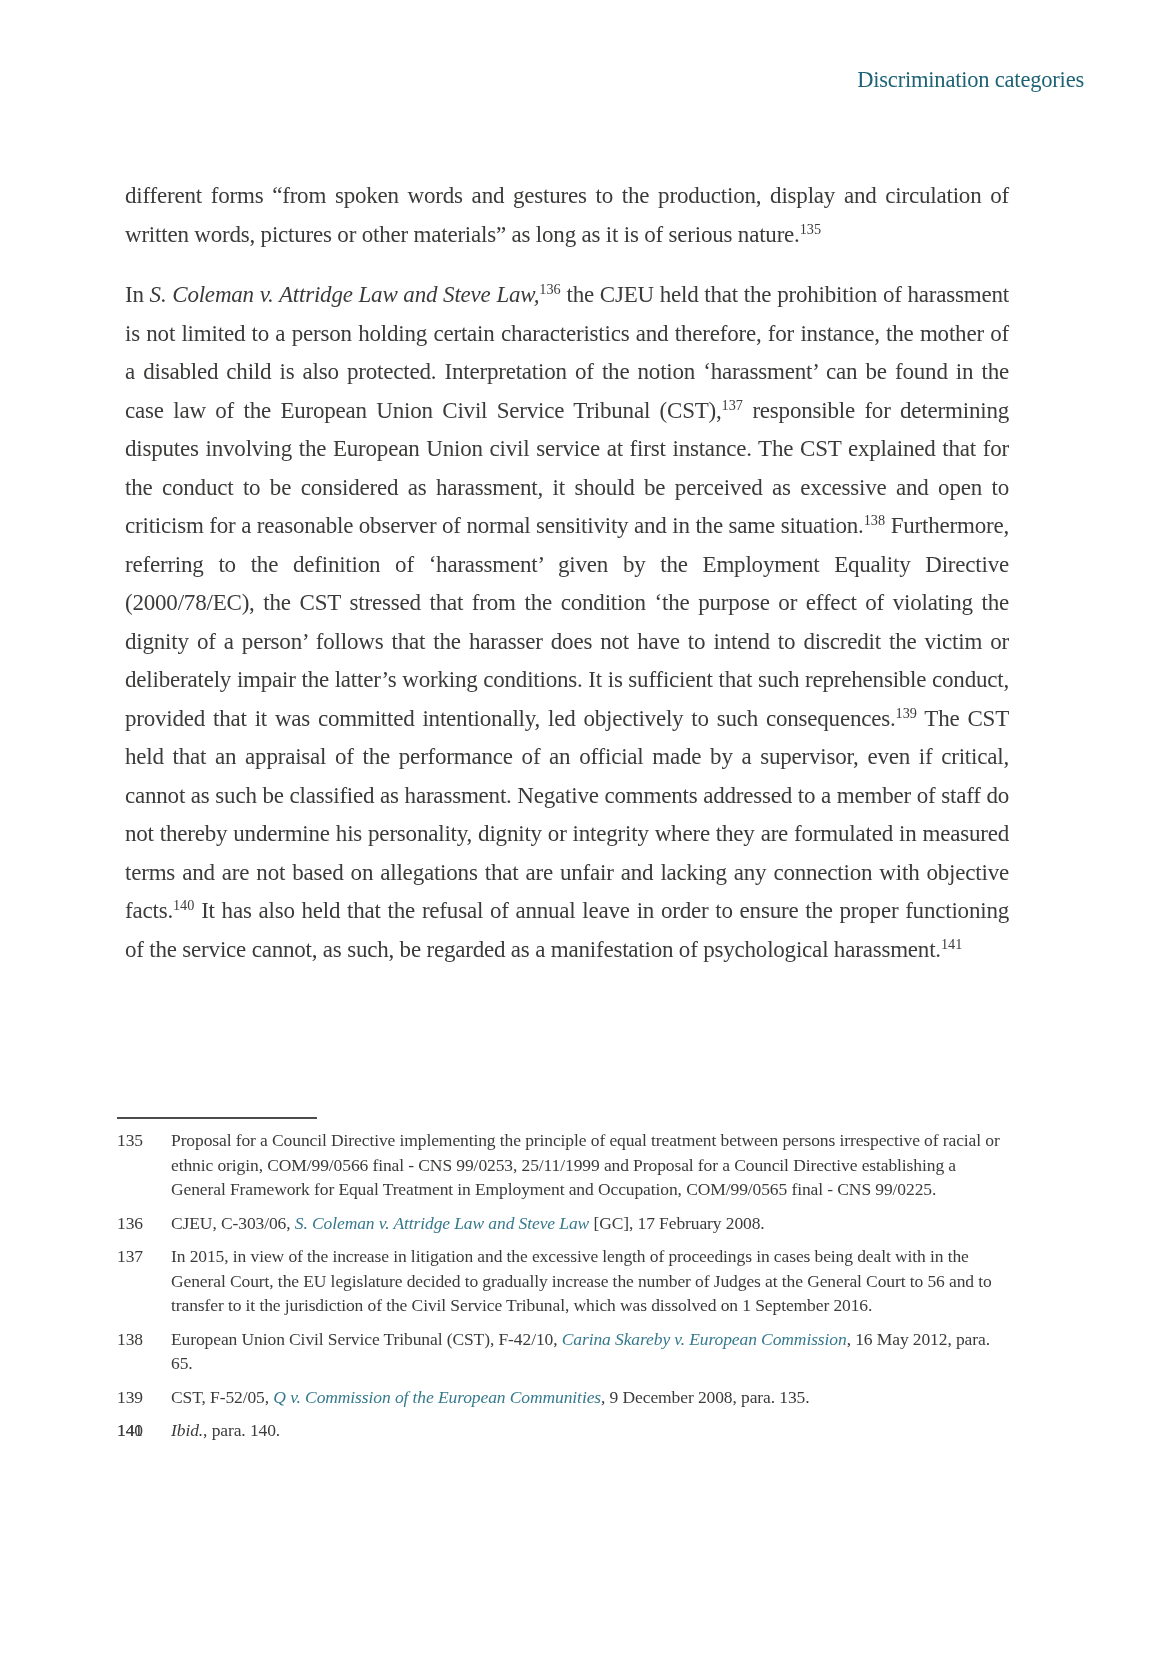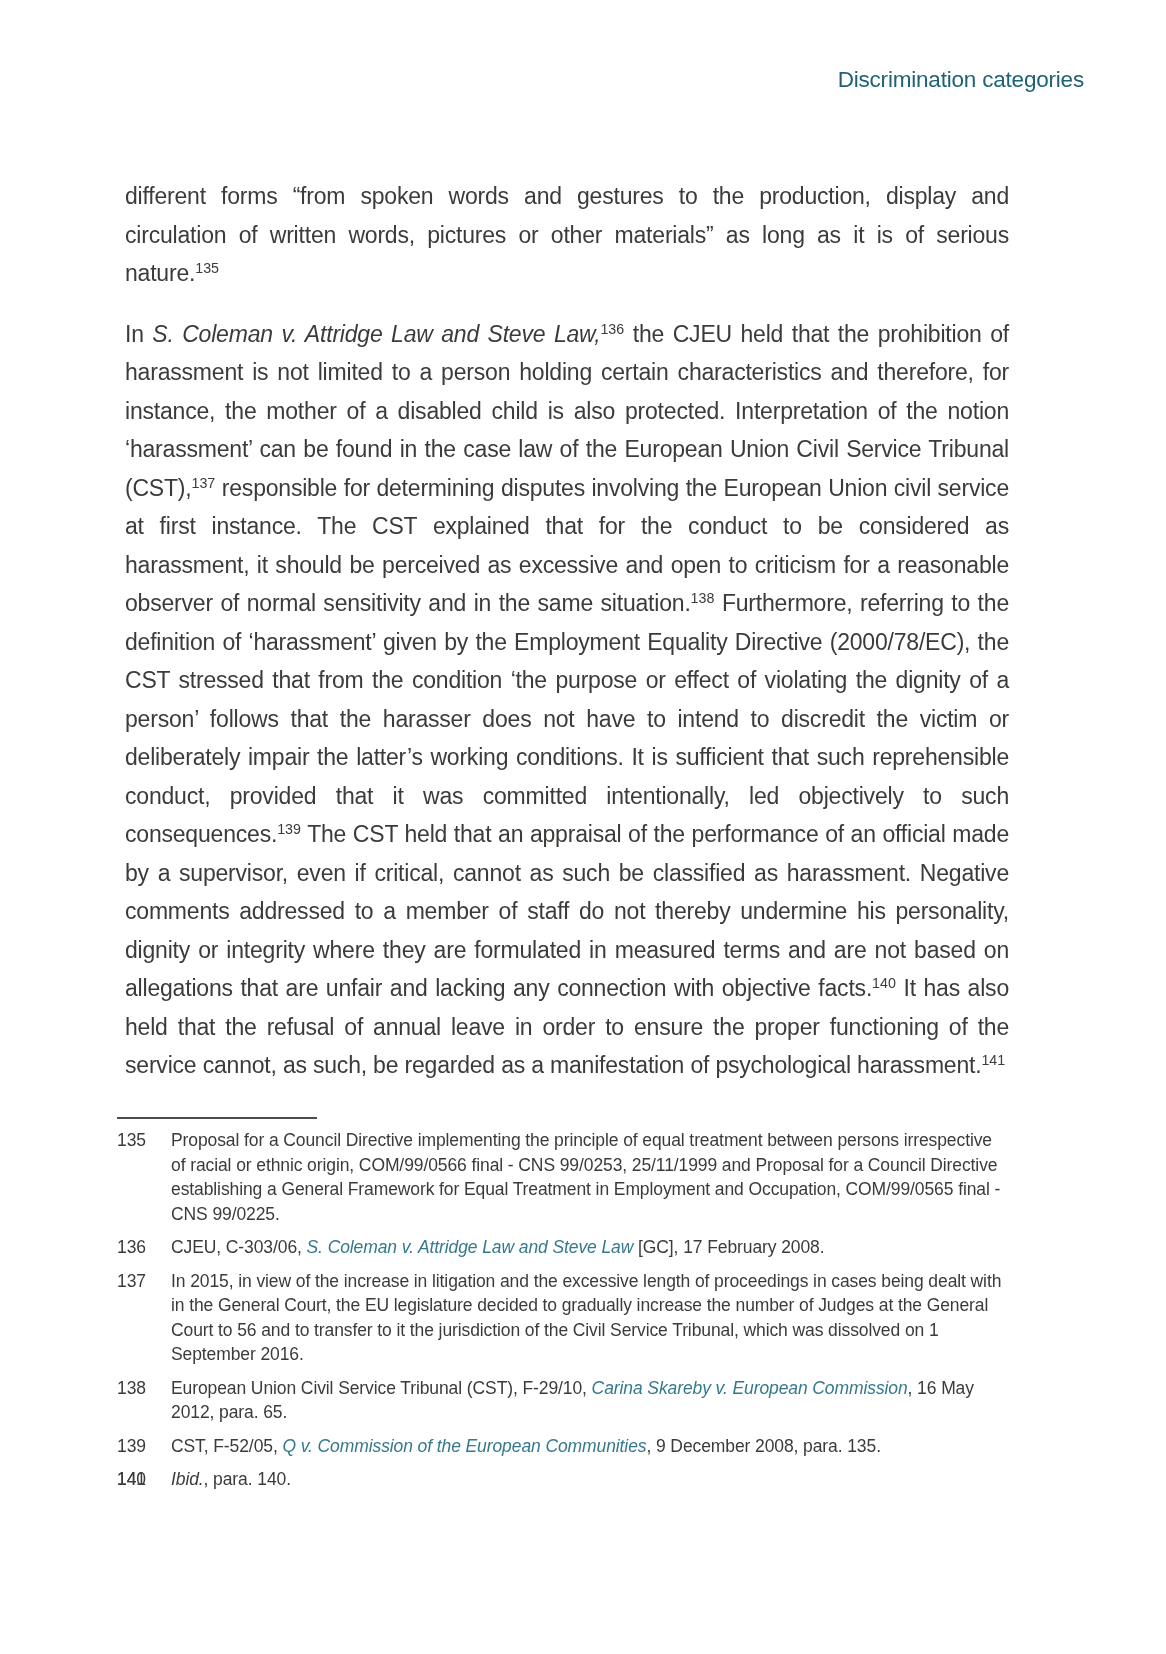--- a/index.html
+++ b/index.html
@@ -1,21 +1,21 @@
 <!DOCTYPE html>
 <html style="--teal-dark: #1d6275; --teal-link: #35798d; --yellow: #ffdd00;"><head>
 <meta charset="utf-8">
 <style>
   html, body { margin: 0; padding: 0; background: #ffffff; }
   .page {
     position: relative;
     width: 1166px;
     height: 1497px;
     background: #ffffff;
-    font-family: Liberation Sans, sans-serif;
+    font-family: Liberation Serif, serif;
     color: #3b3b3a;
     overflow: hidden;
   }
   .running-header {
     position: absolute;
     top: 66px;
     right: 82px;
     font-size: 22.5px;
     line-height: 28px;
     color: var(--teal-dark, #1d6275);
@@ -93,21 +93,21 @@
     <p><span>different forms “from spoken words and gestures to the production, display and circulation of written words, pictures or other materials” as long as it is of serious nature.</span><sup class="t-sup">135</sup></p>
     <p><span>In </span><span class="t-i">S. Coleman v. Attridge Law and Steve Law,</span><sup class="t-sup">136</sup><span> the CJEU held that the prohibition of harassment is not limited to a person holding certain characteristics and therefore, for instance, the mother of a disabled child is also protected. Interpretation of the notion ‘harassment’ can be found in the case law of the European Union Civil Service Tribunal (CST),</span><sup class="t-sup">137</sup><span> responsible for determining disputes involving the European Union civil service at first instance. The CST explained that for the conduct to be considered as harassment, it should be perceived as excessive and open to criticism for a reasonable observer of normal sensitivity and in the same situation.</span><sup class="t-sup">138</sup><span> Furthermore, referring to the definition of ‘harassment’ given by the Employment Equality Directive (2000/78/EC), the CST stressed that from the condition ‘the purpose or effect of violating the dignity of a person’ follows that the harasser does not have to intend to discredit the victim or deliberately impair the latter’s working conditions. It is sufficient that such reprehensible conduct, provided that it was committed intentionally, led objectively to such consequences.</span><sup class="t-sup">139</sup><span> The CST held that an appraisal of the performance of an official made by a supervisor, even if critical, cannot as such be classified as harassment. Negative comments addressed to a member of staff do not thereby undermine his personality, dignity or integrity where they are formulated in measured terms and are not based on allegations that are unfair and lacking any connection with objective facts.</span><sup class="t-sup">140</sup><span> It has also held that the refusal of annual leave in order to ensure the proper functioning of the service cannot, as such, be regarded as a manifestation of psychological harassment.</span><sup class="t-sup">141</sup></p>
   </div>
 
   <div class="footnotes">
     <div class="fn-rule"></div>
     <div id="footnotes-list">
         <div class="footnote"><span class="fn-num">135</span><span class="fn-text"><span>Proposal for a Council Directive implementing the principle of equal treatment between persons irrespective of racial or ethnic origin, COM/99/0566 final - CNS 99/0253, 25/11/1999 and Proposal for a Council Directive establishing a General Framework for Equal Treatment in Employment and Occupation, COM/99/0565 final - CNS 99/0225.</span></span></div>
         <div class="footnote"><span class="fn-num">136</span><span class="fn-text"><span>CJEU, C-303/06, </span><span class="t-link">S. Coleman v. Attridge Law and Steve Law</span><span> [GC], 17 February 2008.</span></span></div>
         <div class="footnote"><span class="fn-num">137</span><span class="fn-text"><span>In 2015, in view of the increase in litigation and the excessive length of proceedings in cases being dealt with in the General Court, the EU legislature decided to gradually increase the number of Judges at the General Court to 56 and to transfer to it the jurisdiction of the Civil Service Tribunal, which was dissolved on 1 September 2016.</span></span></div>
-        <div class="footnote"><span class="fn-num">138</span><span class="fn-text"><span>European Union Civil Service Tribunal (CST), F-29/10, </span><span class="t-link">Carina Skareby v. European Commission</span><span>, 16 May 2012, para. 65.</span></span></div>
+        <div class="footnote"><span class="fn-num">138</span><span class="fn-text"><span>European Union Civil Service Tribunal (CST), F-42/10, </span><span class="t-link">Carina Skareby v. European Commission</span><span>, 16 May 2012, para. 65.</span></span></div>
         <div class="footnote"><span class="fn-num">139</span><span class="fn-text"><span>CST, F-52/05, </span><span class="t-link">Q v. Commission of the European Communities</span><span>, 9 December 2008, para. 135.</span></span></div>
         <div class="footnote"><span class="fn-num">140</span></div>
         <div class="footnote"><span class="fn-num">141</span><span class="fn-text"><span class="t-i">Ibid.</span><span>, para. 140.</span></span></div>
       </div>
   </div>
 
   <div class="page-number">65</div>
 
 </div>
 

